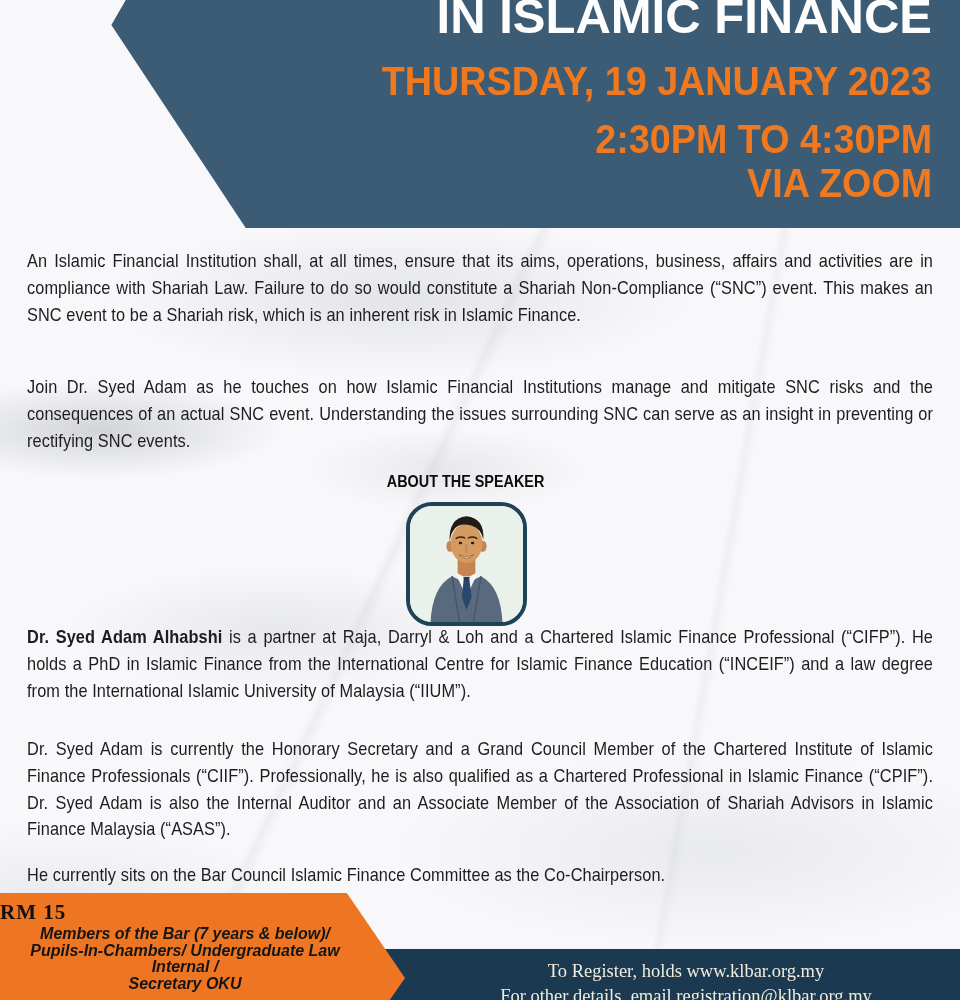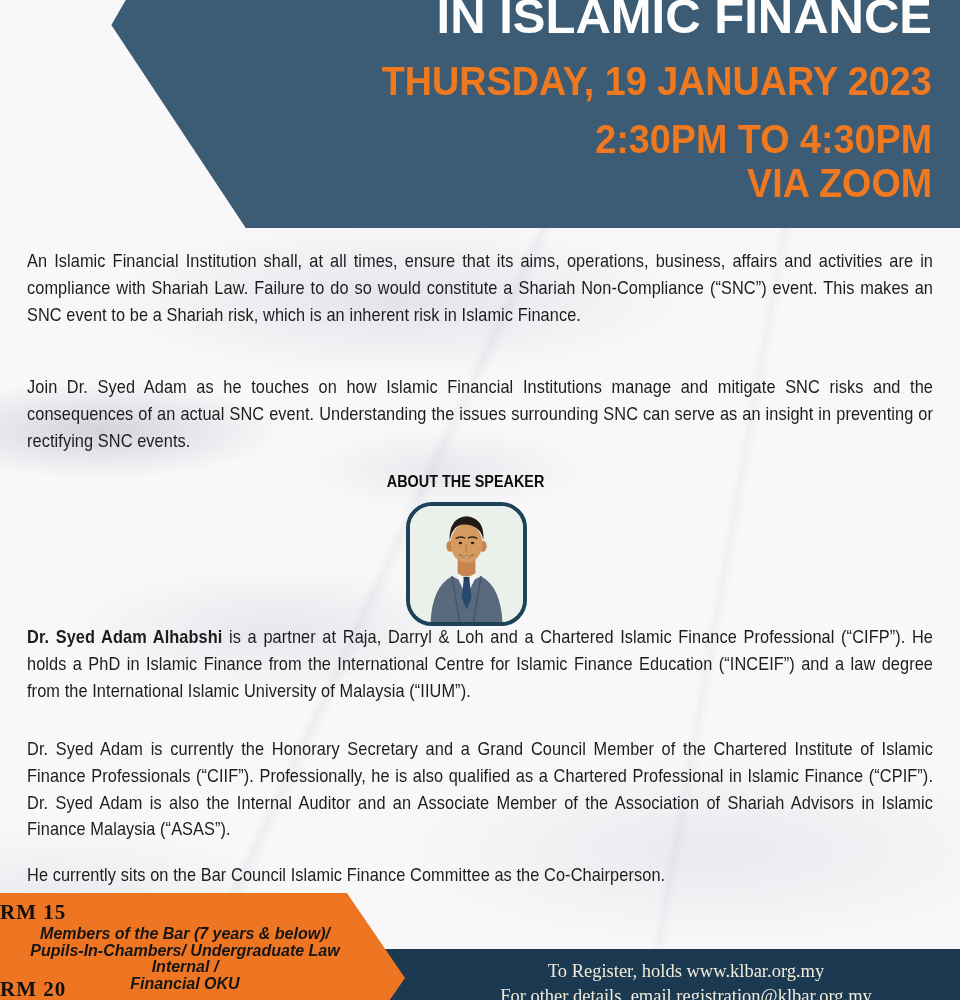--- a/index.html
+++ b/index.html
@@ -119,18 +119,17 @@
       <div>To Register, holds www.klbar.org.my</div>
       <div>For other details, email registration@klbar.org.my</div>
     </div>
   </div>
 
   <div class="price-box">
     <div class="rm rm1">RM 15</div>
     <div class="tier">
       <div>Members of the Bar (7 years &amp; below)/</div>
       <div>Pupils-In-Chambers/ Undergraduate Law Internal /</div>
-      <div>Financial OKU</div>
+      <div>Secretary OKU</div>
     </div>
-    <div class="rm rm2">RM 20</div>
   </div>
 
 </div>
 
 </body></html>

